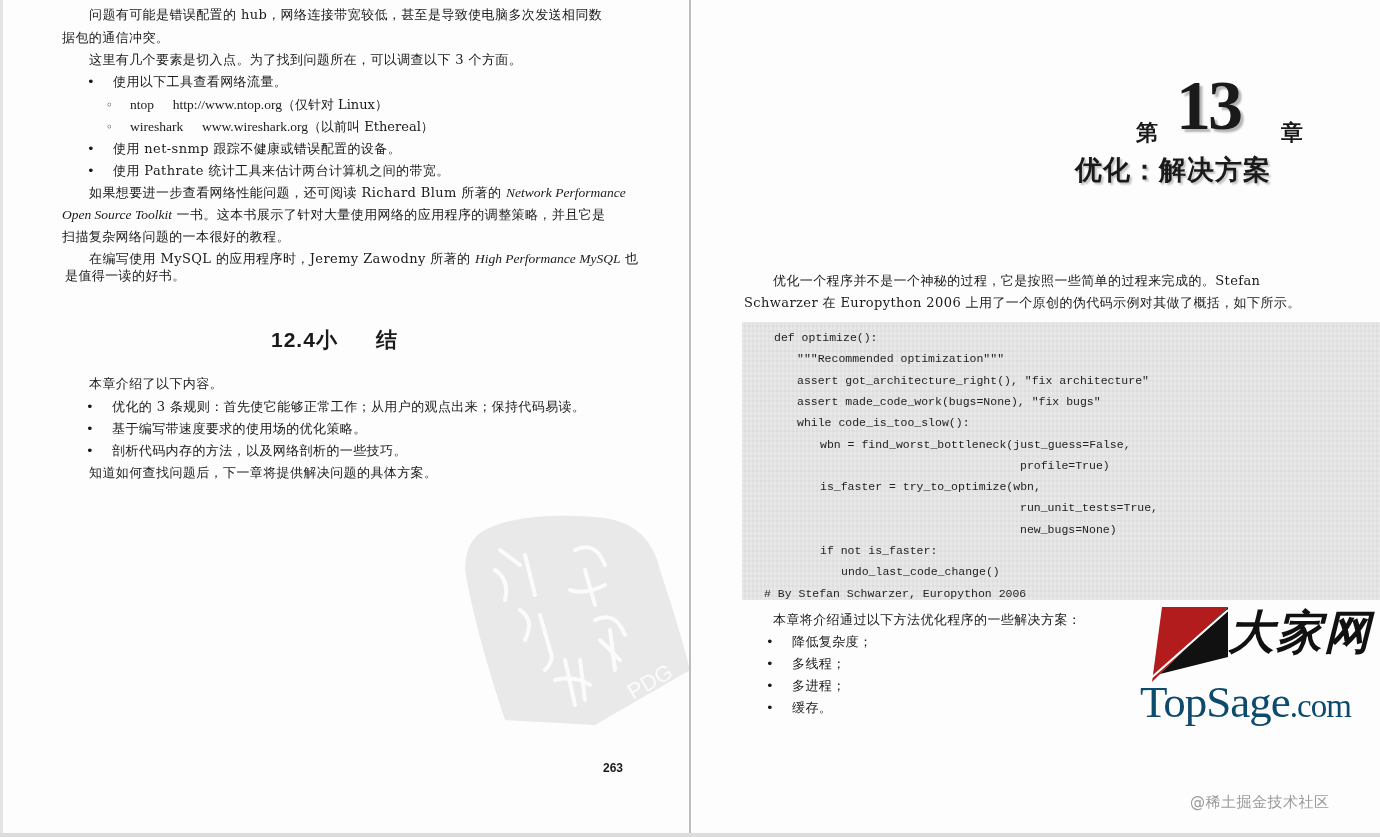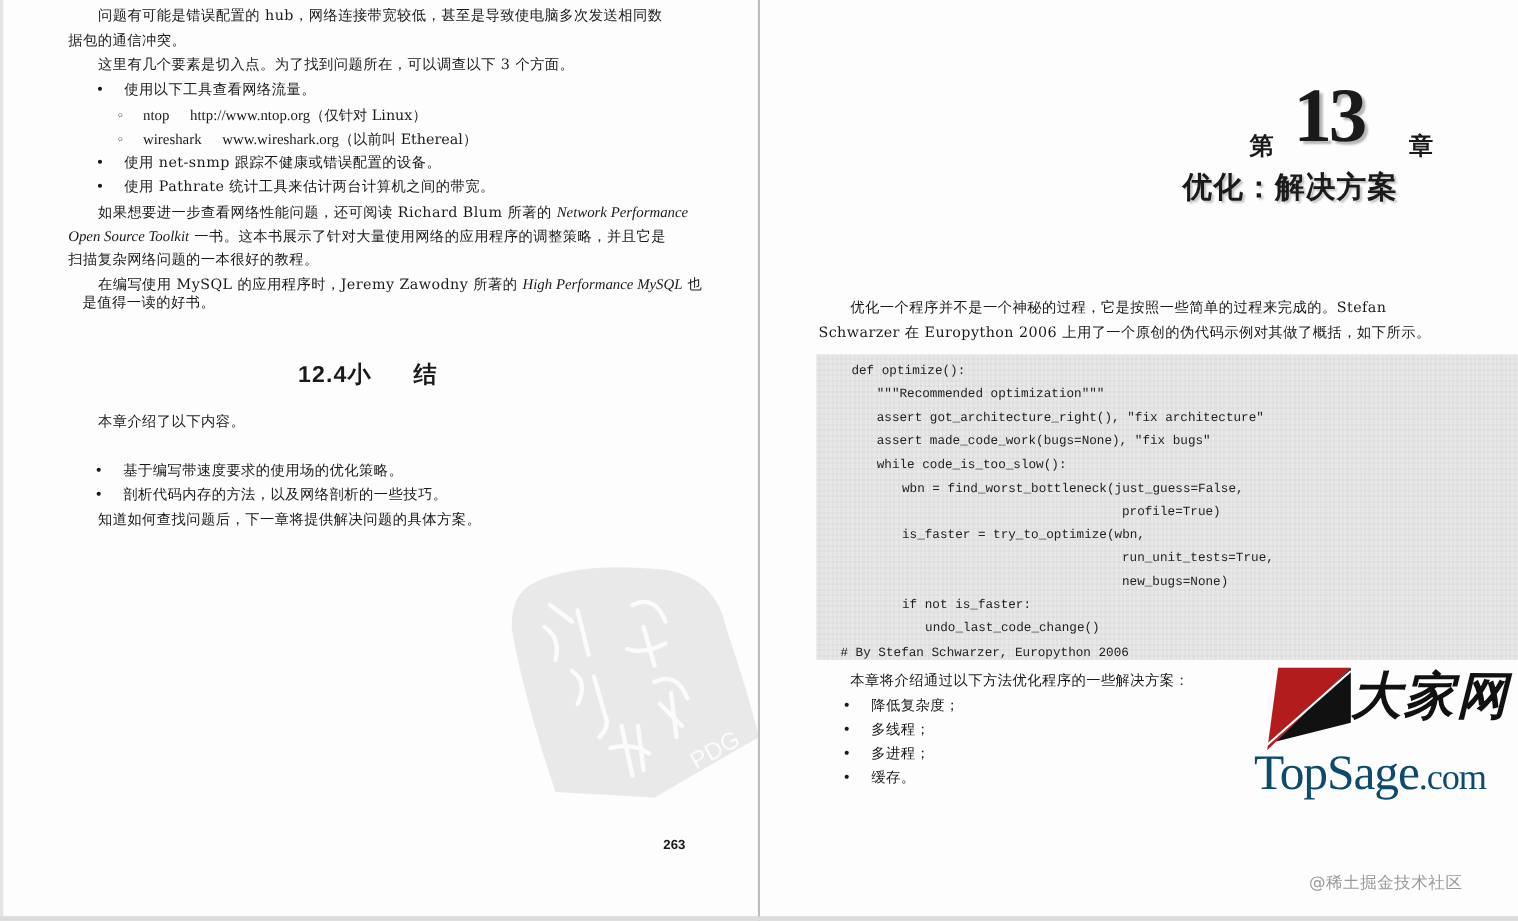--- a/index.html
+++ b/index.html
@@ -154,27 +154,28 @@
       <span>如果想要进一步查看网络性能问题，还可阅读 Richard Blum 所著的 </span><i>Network Performance</i>
     </div>
     <div class="line" style="left:59px; top:207px;">
       <i>Open Source Toolkit</i><span> 一书。这本书展示了针对大量使用网络的应用程序的调整策略，并且它是</span>
     </div>
     <div class="line" style="left:59px; top:229px;">扫描复杂网络问题的一本很好的教程。</div>
 
     <div class="line" style="left:86px; top:251px;">
       <span>在编写使用 MySQL 的应用程序时，Jeremy Zawodny 所著的 </span><i>High Performance MySQL</i><span> 也</span>
     </div>
-    <div class="line" style="left:72px; top:268px;">是值得一读的好书。</div>
+    <div class="line" style="left:62px; top:268px;">是值得一读的好书。</div>
 
     <div class="section-title">
       <span class="num">12.4</span><span>小</span><span class="gap"></span><span>结</span>
     </div>
 
     <div class="line" style="left:86px; top:376px;">本章介绍了以下内容。</div>
+    <div class="line bullet" style="left:109px; top:399px;">优化的 3 条规则：首先使它能够正常工作；从用户的观点出来；保持代码易读。</div>
     <div class="line bullet" style="left:109px; top:421px;">基于编写带速度要求的使用场的优化策略。</div>
     <div class="line" style="left:86px; top:465px;">知道如何查找问题后，下一章将提供解决问题的具体方案。</div>
     <div class="line bullet" style="left:109px; top:443px;">剖析代码内存的方法，以及网络剖析的一些技巧。</div>
 
     <svg class="seal" viewBox="0 0 230 220">
       <path d="M20 20 Q60 0 140 8 Q185 15 195 60 Q215 120 225 160 L130 215 L40 210 Q10 120 0 60 Q0 30 20 20 Z" fill="#e9e9e9"></path>
       <g stroke="#fbfbfb" stroke-width="4" fill="none" stroke-linecap="round">
         <path d="M35 40 L55 55 M30 60 Q45 70 40 90 M60 45 L70 85"></path>
         <path d="M55 100 Q70 110 60 130 M75 105 L85 140 Q90 150 80 160"></path>
         <path d="M110 40 Q130 30 140 55 M120 60 L130 95 M105 80 Q120 85 140 75"></path>

